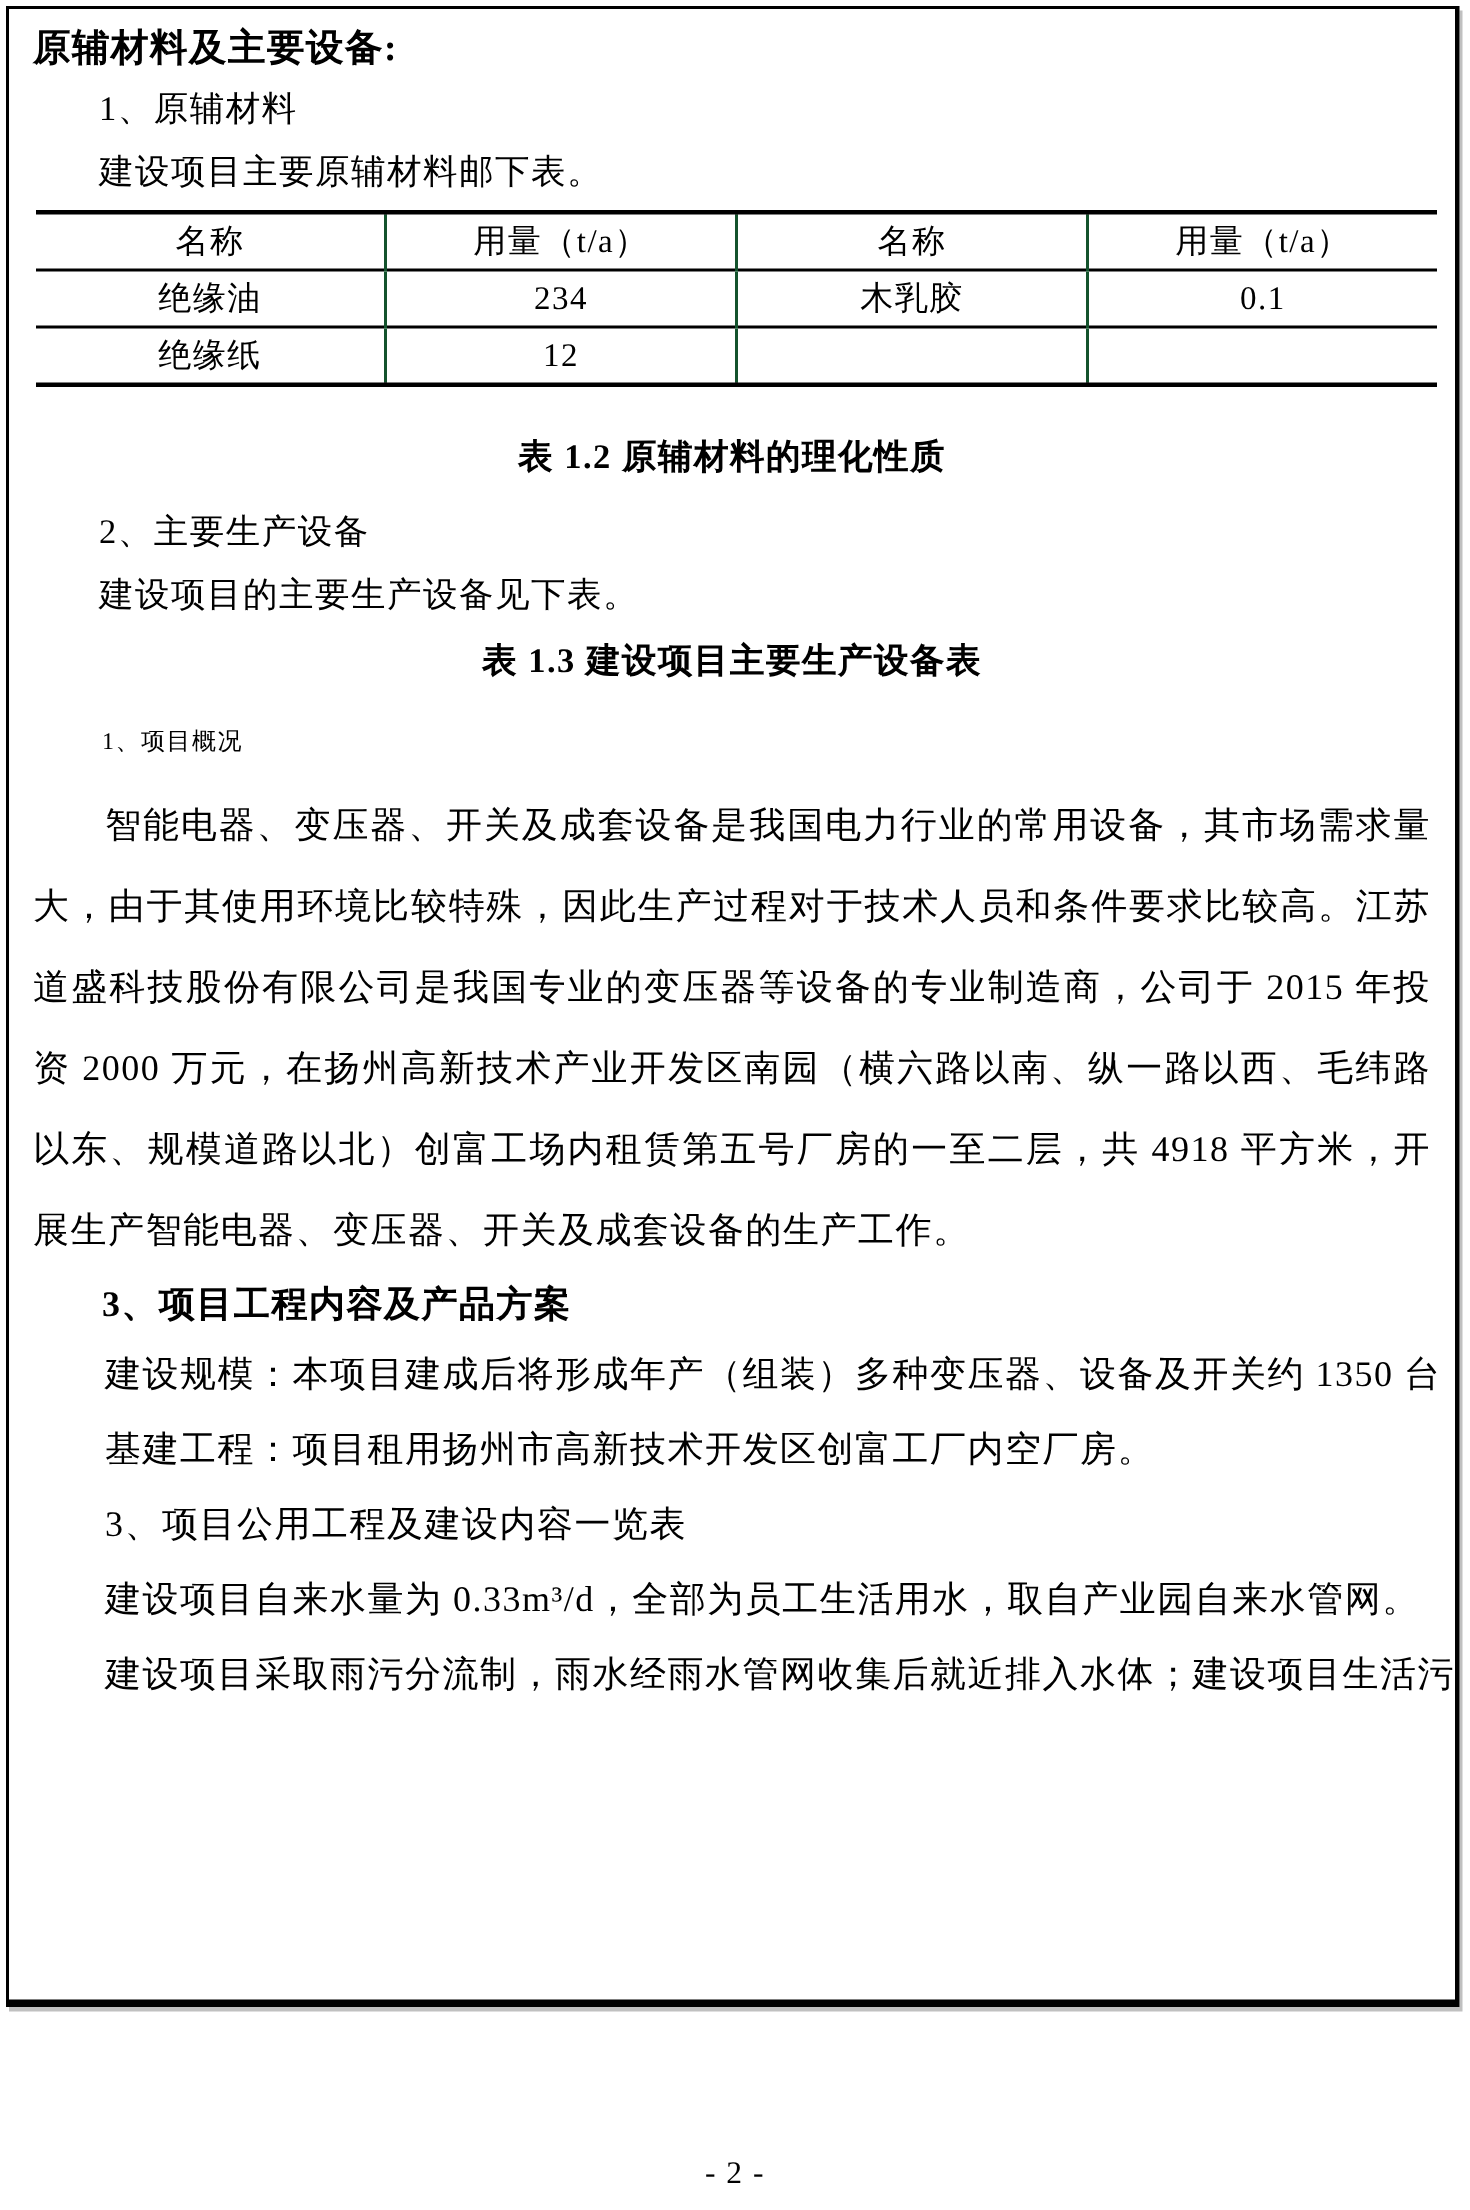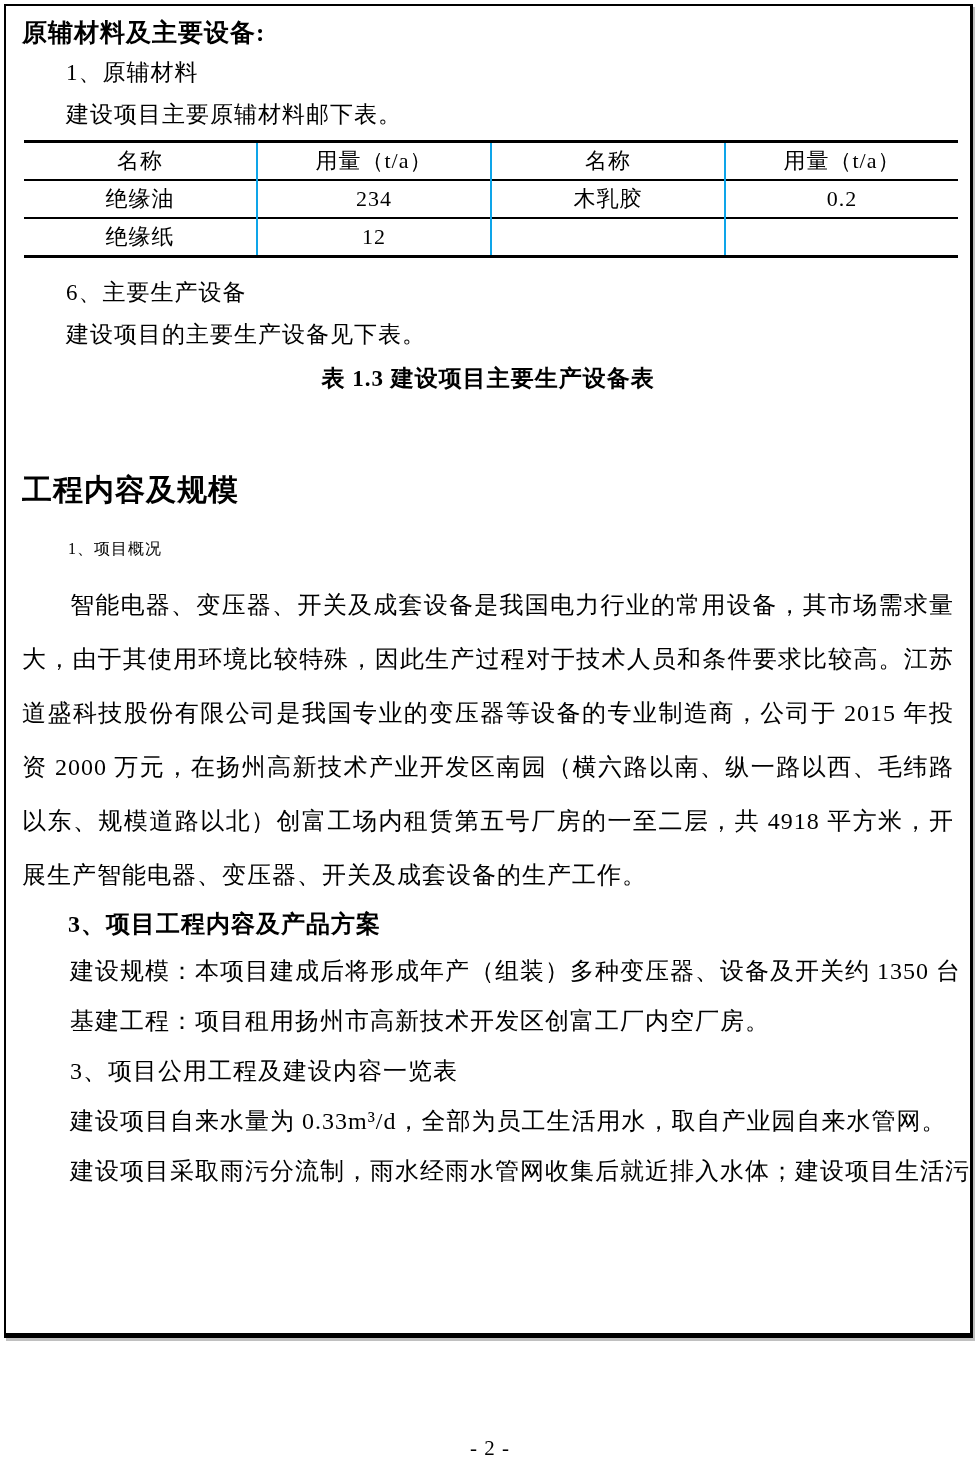--- a/index.html
+++ b/index.html
@@ -57,21 +57,21 @@
     border-bottom: 3px solid #000;
     table-layout: fixed;
   }
   table.materials th, table.materials td {
     width: 25%;
     height: 36px;
     font-size: 22px;
     font-weight: normal;
     text-align: center;
     vertical-align: middle;
-    border-left: 2px solid #0ea5e9;
+    border-left: 2px solid #14532d;
     padding: 0 4px;
     letter-spacing: 1px;
   }
   table.materials th:first-child, table.materials td:first-child { border-left: none; }
   table.materials tbody tr td { border-top: 2px solid #000; }
   .big-heading {
     font-size: 30px;
     font-weight: bold;
     line-height: 40px;
     margin-top: 76px;
@@ -136,38 +136,38 @@
           <th>用量（t/a）</th>
           <th>名称</th>
           <th>用量（t/a）</th>
         </tr>
     </thead>
     <tbody>
         <tr>
           <td>绝缘油</td>
           <td>234</td>
           <td>木乳胶</td>
-          <td>0.2</td>
+          <td>0.1</td>
         </tr>
         <tr>
           <td>绝缘纸</td>
           <td>12</td>
           <td></td>
           <td></td>
         </tr>
       </tbody>
   </table>
 
+  <div class="table-title tt-12">表 1.2  原辅材料的理化性质</div>
 
-  <div class="indent-line mt-14">6、主要生产设备</div>
+  <div class="indent-line mt-14">2、主要生产设备</div>
   <div class="indent-line">建设项目的主要生产设备见下表。</div>
 
   <div class="table-title tt-13">表 1.3  建设项目主要生产设备表</div>
 
-  <div class="big-heading">工程内容及规模</div>
 
   <div class="sub-heading">1、项目概况</div>
 
   <p class="body-para">智能电器、变压器、开关及成套设备是我国电力行业的常用设备，其市场需求量大，由于其使用环境比较特殊，因此生产过程对于技术人员和条件要求比较高。江苏道盛科技股份有限公司是我国专业的变压器等设备的专业制造商，公司于 2015 年投资 2000 万元，在扬州高新技术产业开发区南园（横六路以南、纵一路以西、毛纬路以东、规模道路以北）创富工场内租赁第五号厂房的一至二层，共 4918 平方米，开展生产智能电器、变压器、开关及成套设备的生产工作。</p>
 
   <div class="sub-heading2">3、项目工程内容及产品方案</div>
 
   <p class="body-line">建设规模：本项目建成后将形成年产（组装）多种变压器、设备及开关约 1350 台（套）。</p>
   <p class="body-line">基建工程：项目租用扬州市高新技术开发区创富工厂内空厂房。</p>
   <p class="body-line">3、项目公用工程及建设内容一览表</p>

